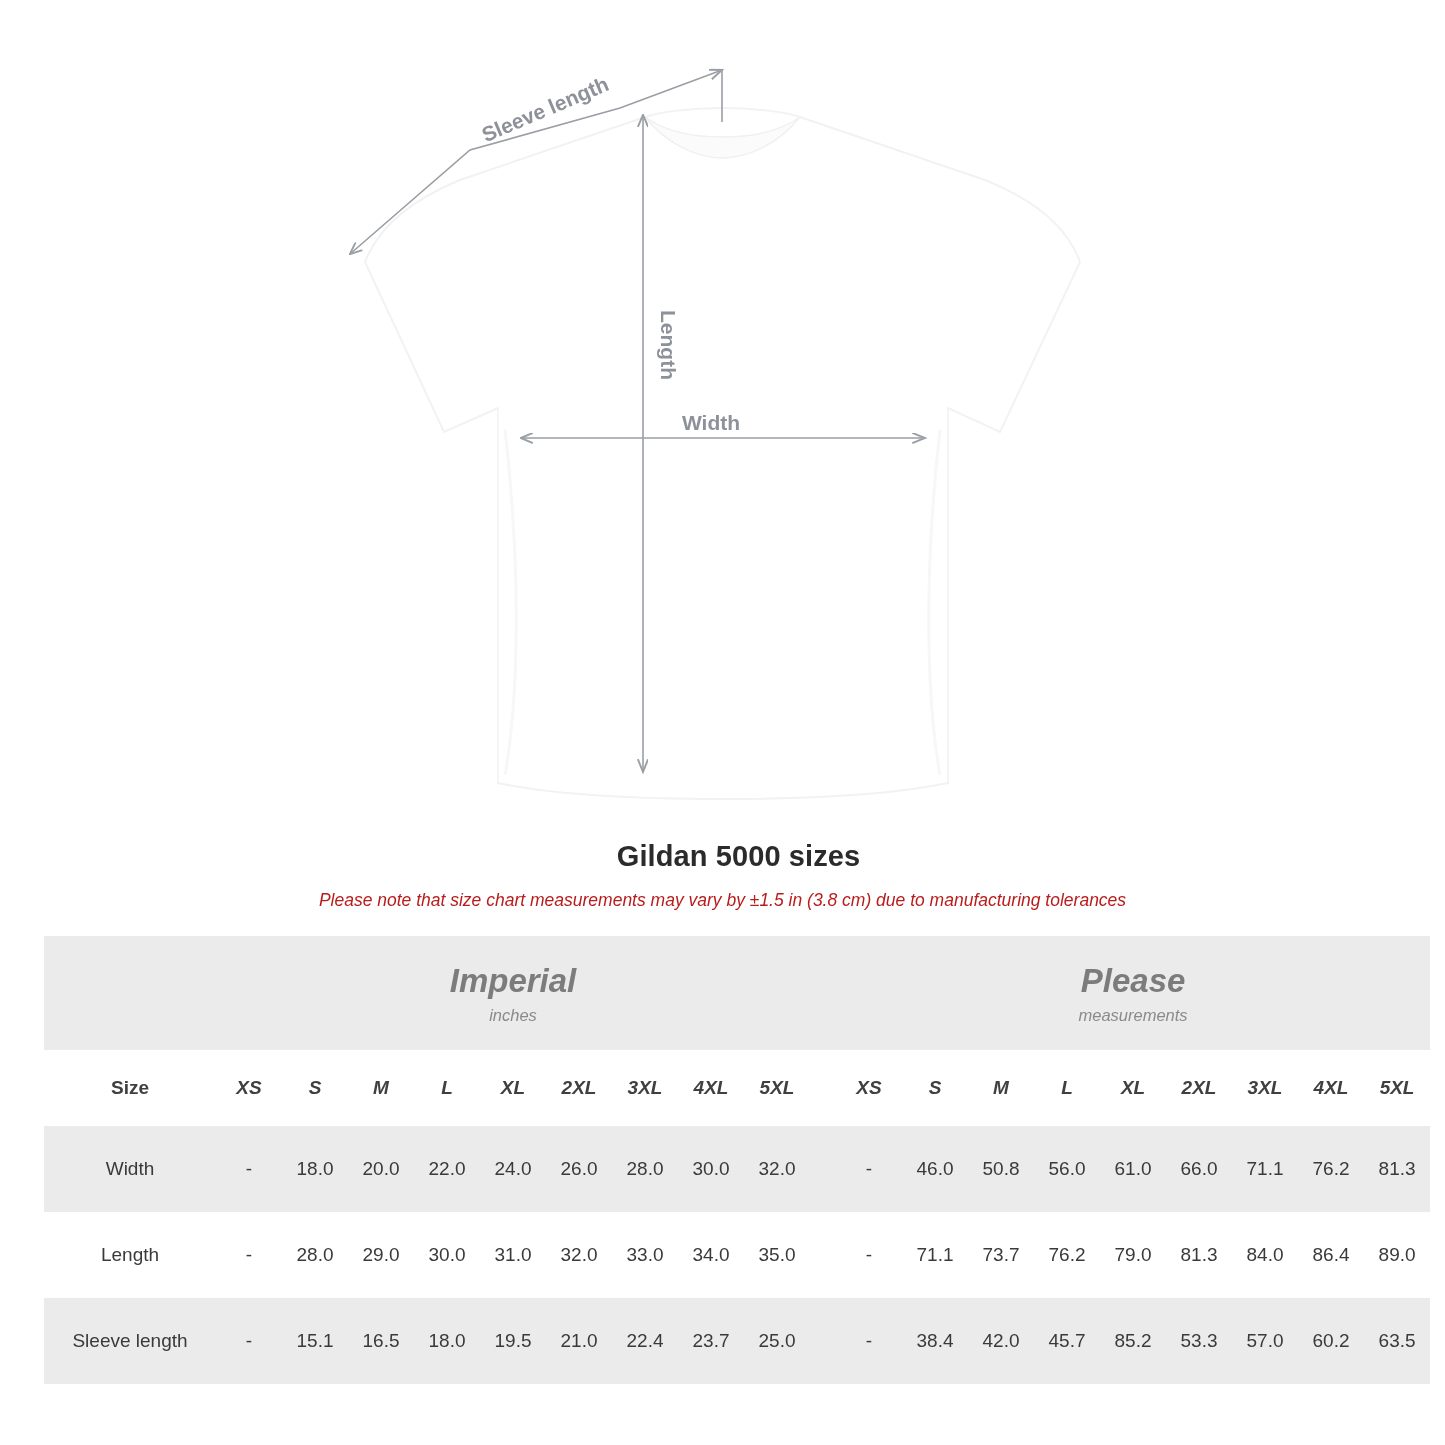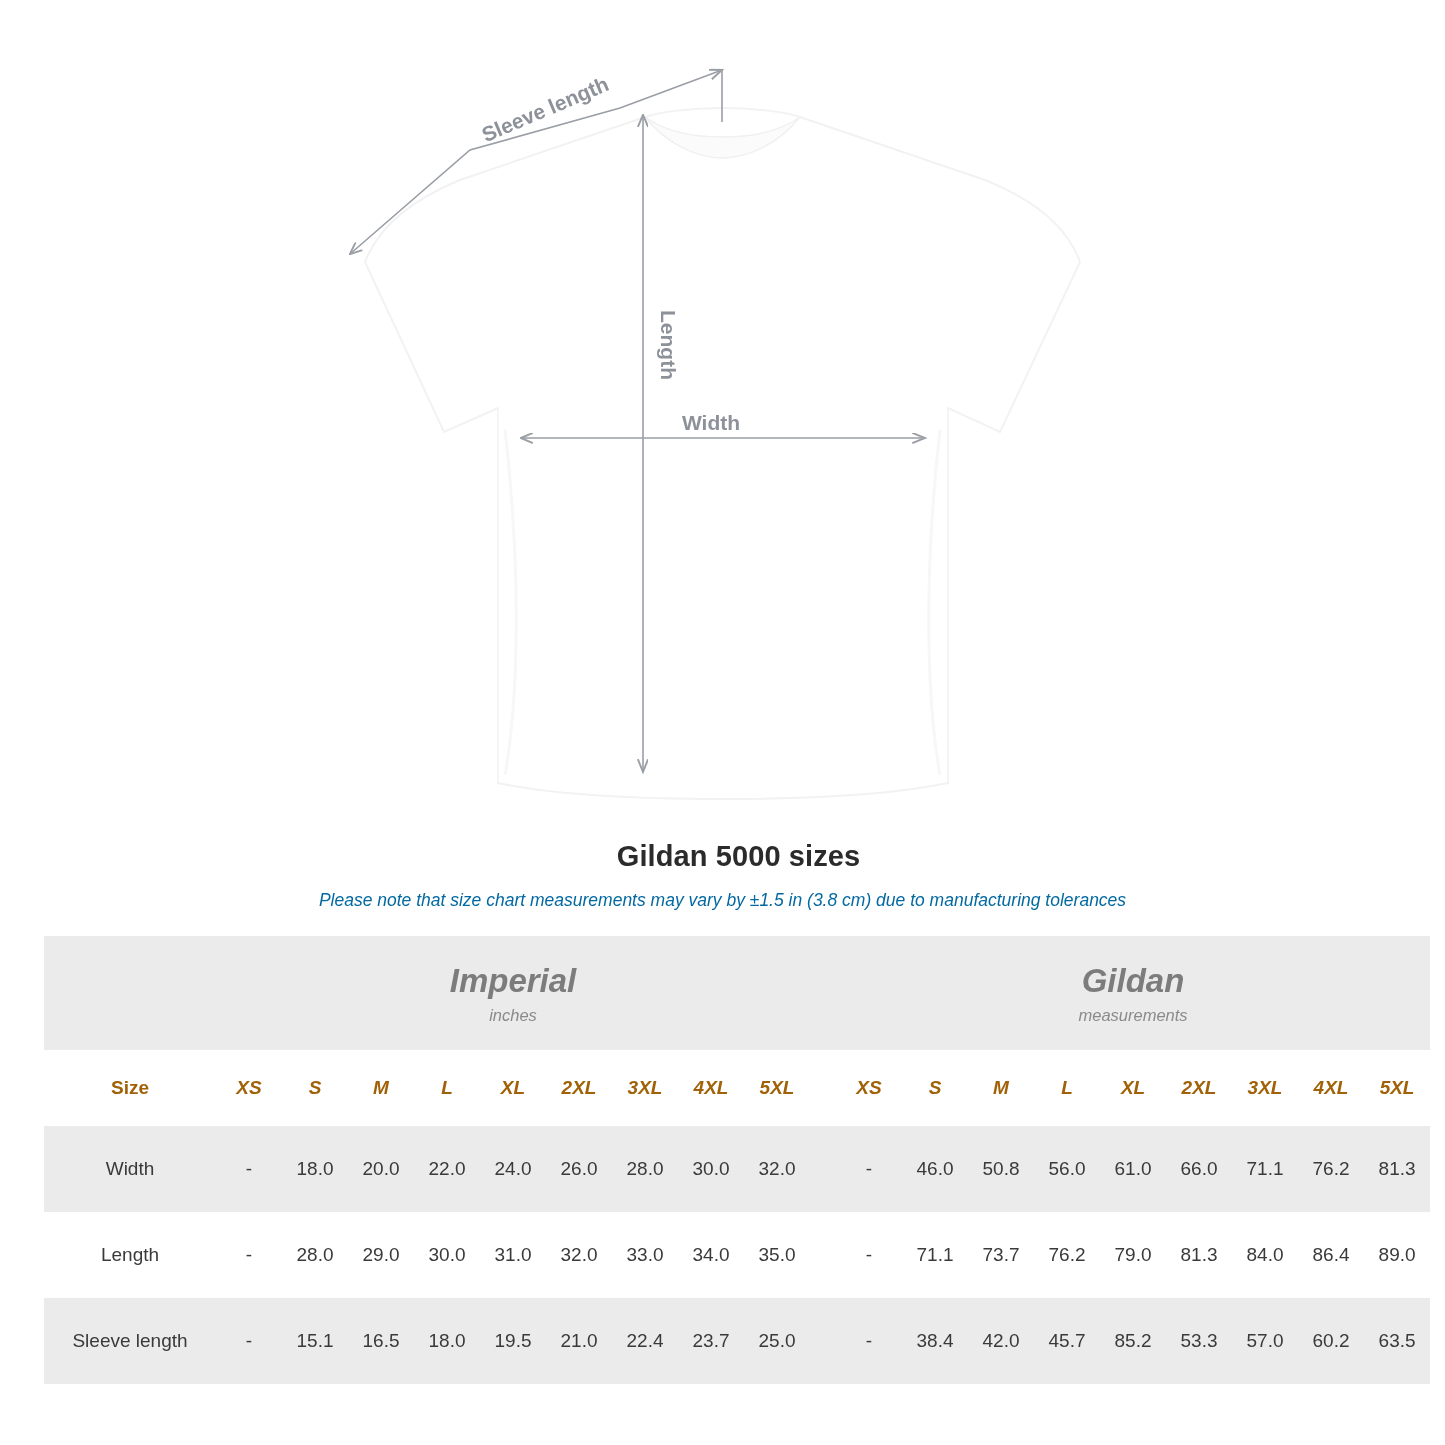--- a/index.html
+++ b/index.html
@@ -41,21 +41,21 @@
   .chart-title {
     font-size: 29px;
     font-weight: bold;
     color: #2b2b2b;
     letter-spacing: 0.1px;
     padding-left: 32px;
   }
   .chart-note {
     font-size: 17.5px;
     font-style: italic;
-    color: #0369a1;
+    color: #b91c1c;
     margin-top: 17px;
   }
 
   
   .table-wrap {
     margin: 25px 44px 0 44px;
   }
   table.size-table {
     border-collapse: collapse;
     width: 1357px;
@@ -82,21 +82,21 @@
     font-style: italic;
     color: #8a8a8a;
     margin-top: 6px;
   }
   .gap-col { width: 26px; background: #ffffff; }
 
   tr.head-row td, tr.head-row th {
     height: 74px;
     font-size: 19px;
     font-weight: bold;
-    color: #a16207;
+    color: #404040;
     background: #ffffff;
   }
   tr.row-alt td { background: #ebebeb; }
   tr.row-plain td { background: #ffffff; }
   tr.data-row td {
     height: 84px;
     font-size: 19px;
     color: #3a3a3a;
   }
   td.rowlabel {
@@ -203,21 +203,21 @@
 
       <tbody>
           <tr>
         <td class="unit-head"></td>
         <td class="unit-head" colspan="9">
           <div class="unit-name">Imperial</div>
           <div class="unit-sub">inches</div>
         </td>
         <td class="unit-head"></td>
         <td class="unit-head" colspan="9">
-          <div class="unit-name">Gildan</div>
+          <div class="unit-name">Please</div>
           <div class="unit-sub">measurements</div>
         </td>
       </tr>
 
       <tr class="head-row">
         <td class="rowlabel">Size</td>
         <td class="sizelabel">XS</td>
         <td class="sizelabel">S</td>
         <td class="sizelabel">M</td>
         <td class="sizelabel">L</td>

